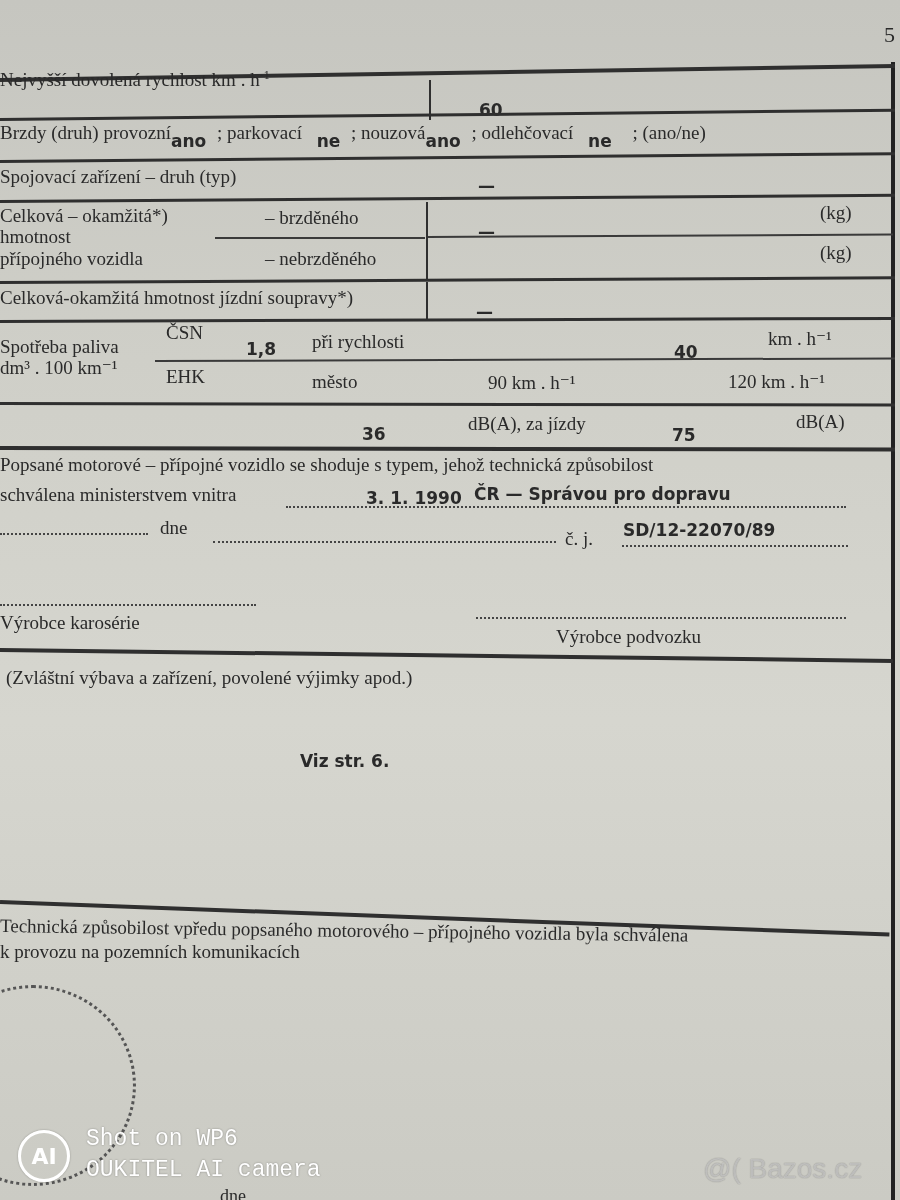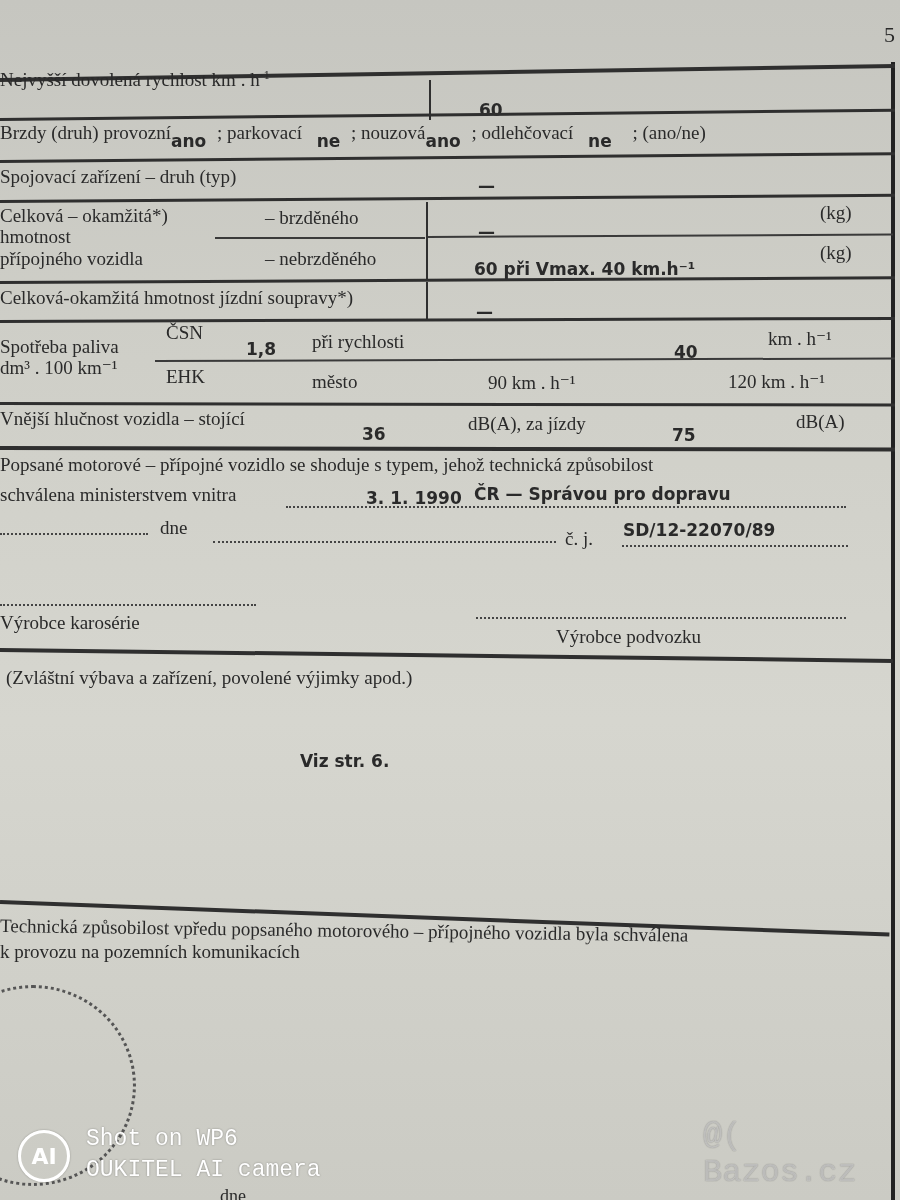--- a/index.html
+++ b/index.html
@@ -29,22 +29,22 @@
       position: absolute; color: #ffffff; font-family: Liberation Mono, monospace;
       text-shadow: 0 0 2px rgba(0,0,0,0.35);
     }
     .ai-logo {
       position: absolute; left: 18px; top: 1130px; width: 46px; height: 46px;
       border: 3px solid #fff; border-radius: 50%; color: #fff;
       font-family: "DejaVu Sans", sans-serif; font-weight: bold; font-size: 22px;
       display: flex; align-items: center; justify-content: center; box-shadow: 0 0 2px rgba(0,0,0,0.3);
     }
     .bazos {
-      position: absolute; left: 703px; top: 1117px; font-family: Liberation Mono, monospace;
-      font-size: 32px; color: rgba(255,255,255,0.55); letter-spacing: 0px;
+      position: absolute; left: 703px; top: 1153px; font-family: Liberation Sans, sans-serif;
+      font-size: 28px; color: rgba(255,255,255,0.55); letter-spacing: 0px;
       text-shadow: 0 0 1px rgba(0,0,0,0.5);
     }
   </style>
 </head>
 <body>
 
 <div class="page">
 
   <div class="abs serif" style="left:884px; top:22px; font-size:22px;">5</div>
 
@@ -77,21 +77,20 @@
   <div class="abs serif" style="left:0; top:205px;">Celková – okamžitá*)</div>
   <div class="abs serif" style="left:0; top:226px;">hmotnost</div>
   <div class="abs serif" style="left:0; top:248px;">přípojného vozidla</div>
   <div class="abs serif" style="left:265px; top:207px;">– brzděného</div>
   <div class="abs serif" style="left:265px; top:248px;">– nebrzděného</div>
   <div class="hline thin" style="left:215px; top:237px; width:210px;"></div>
   <div class="vline" style="left:426px; top:202px; height:78px;"></div>
   <div class="abs sans" style="left:478px; top:222px;">—</div>
   <div class="abs serif" style="left:820px; top:202px;">(kg)</div>
   <div class="hline thin" style="left:428px; top:236px; width:465px; transform:rotate(-0.3deg);"></div>
-  <div class="abs sans" style="left:474px; top:259px;">60 při Vmax. 40 km.h⁻¹</div>
   <div class="abs serif" style="left:820px; top:242px;">(kg)</div>
   <div class="hline" style="left:0; top:281px; width:895px; transform:rotate(-0.3deg);"></div>
 
   <div class="abs serif" style="left:0; top:287px;text-align:center;">Celková-okamžitá hmotnost jízdní soupravy*)</div>
   <div class="vline" style="left:426px; top:282px; height:38px;"></div>
   <div class="abs sans" style="left:476px; top:302px;">—</div>
   <div class="hline" style="left:0; top:320px; width:895px; transform:rotate(-0.2deg);"></div>
 
   <div class="abs serif" style="left:0; top:336px;">Spotřeba paliva</div>
   <div class="abs serif" style="left:0; top:356px;">dm³ . 100 km⁻¹</div>
@@ -100,21 +99,20 @@
   <div class="abs serif" style="left:312px; top:331px;">při rychlosti</div>
   <div class="abs sans" style="left:674px; top:342px;">40</div>
   <div class="abs serif" style="left:768px; top:327px;">km . h⁻¹</div>
   <div class="hline thin" style="left:155px; top:360px; width:740px; transform:rotate(-0.2deg);"></div>
   <div class="abs serif" style="left:166px; top:366px;">EHK</div>
   <div class="abs serif" style="left:312px; top:371px;">město</div>
   <div class="abs serif" style="left:488px; top:371px;">90 km . h⁻¹</div>
   <div class="abs serif" style="left:728px; top:370px;">120 km . h⁻¹</div>
   <div class="hline" style="left:0; top:402px; width:895px; transform:rotate(0.1deg);"></div>
 
-  <div class="abs serif" style="left:0; top:408px;">Vnější hlučnost vozidla – stojící</div>
   <div class="abs sans" style="left:362px; top:424px;">36</div>
   <div class="abs serif" style="left:468px; top:413px;">dB(A), za jízdy</div>
   <div class="abs sans" style="left:672px; top:425px;">75</div>
   <div class="abs serif" style="left:796px; top:411px;">dB(A)</div>
   <div class="hline" style="left:0; top:446px; width:895px; height:4px; transform:rotate(0.1deg);"></div>
 
   <div class="abs serif" style="left:0; top:454px;">Popsané motorové – přípojné vozidlo se shoduje s typem, jehož technická způsobilost</div>
   <div class="abs serif" style="left:0; top:484px;">schválena ministerstvem vnitra</div>
   <div class="dots" style="left:286px; top:506px; width:560px;"></div>
   <div class="abs sans" style="left:474px; top:484px;">ČR — Správou pro dopravu</div>

